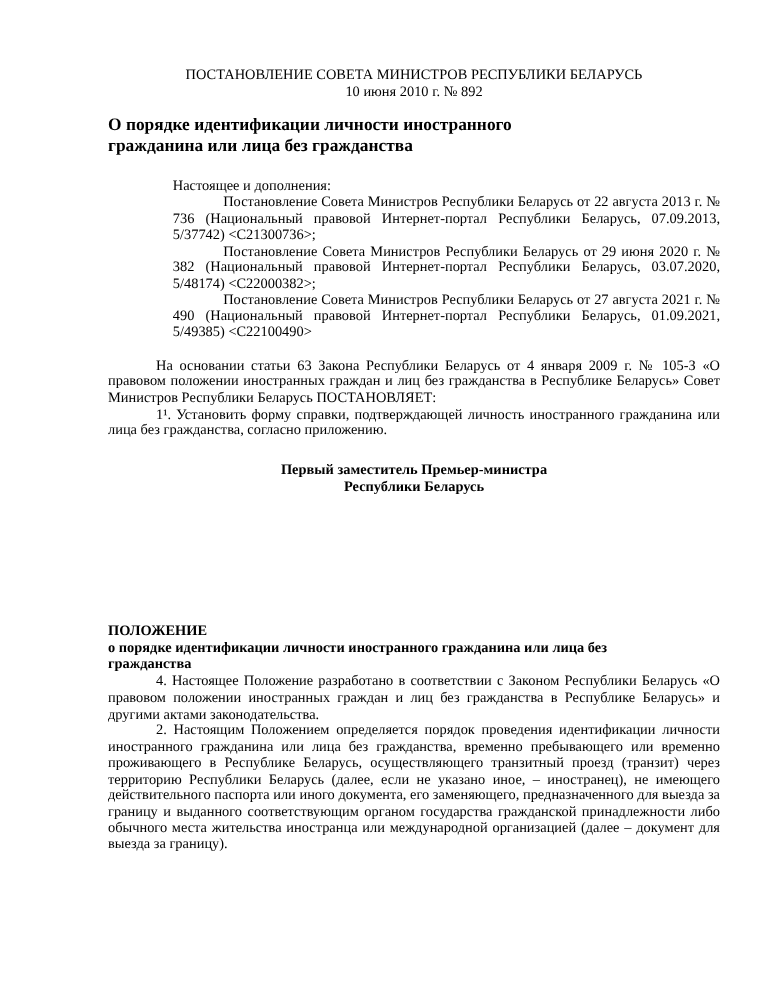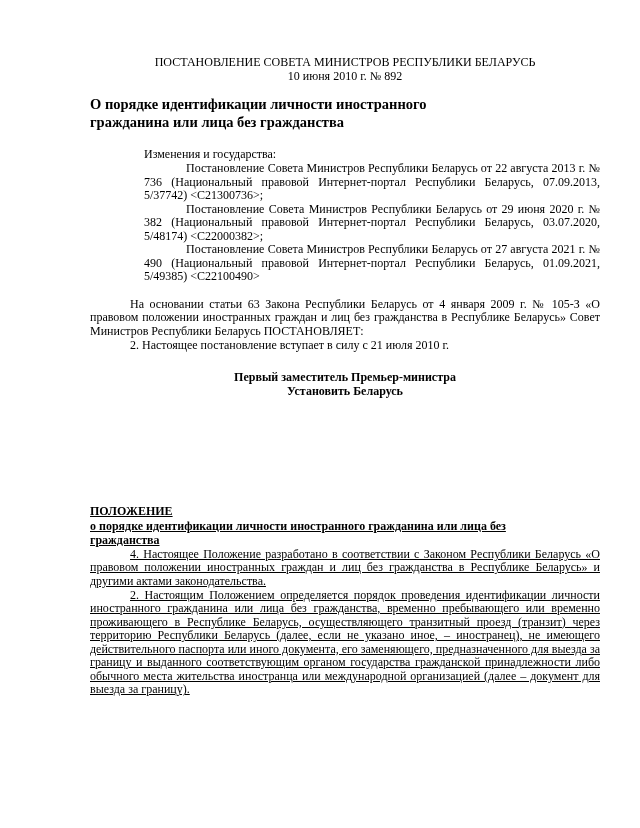--- a/index.html
+++ b/index.html
@@ -40,52 +40,52 @@
     margin: 0;
     text-align: justify;
     text-indent: 40px;
   }
   .signature {
     margin-top: 18px;
     font-weight: bold;
     line-height: 1.18;
     text-align: center;
   }
-  .regulation { margin-top: 106px; text-decoration: underline; }
+  .regulation { margin-top: 106px; }
   .reg-title { font-weight: bold; line-height: 1.18; }
   .reg-title .sub { max-width: 430px; }
   .reg-body { margin-top: 1px; }
 </style>
 </head>
 <body>
 
 <div class="page">
 
   <div class="doc-header">
     <div>ПОСТАНОВЛЕНИЕ СОВЕТА МИНИСТРОВ РЕСПУБЛИКИ БЕЛАРУСЬ</div>
     <div>10 июня 2010 г. № 892</div>
   </div>
 
   <h1 class="doc-title">О порядке идентификации личности иностранного гражданина или лица без гражданства</h1>
 
   <div class="amendments">
-    <div class="amendments-label">Изменения и государства:</div>
+    <div class="amendments-label">Настоящее и дополнения:</div>
     <p class="amendment-item">Постановление Совета Министров Республики Беларусь от 22 августа 2013 г. № 736 (Национальный правовой Интернет-портал Республики Беларусь, 07.09.2013, 5/37742) &lt;C21300736&gt;;</p>
     <p class="amendment-item">Постановление Совета Министров Республики Беларусь от 29 июня 2020 г. № 382 (Национальный правовой Интернет-портал Республики Беларусь, 03.07.2020, 5/48174) &lt;C22000382&gt;;</p>
     <p class="amendment-item">Постановление Совета Министров Республики Беларусь от 27 августа 2021 г. № 490 (Национальный правовой Интернет-портал Республики Беларусь, 01.09.2021, 5/49385) &lt;C22100490&gt;</p>
   </div>
 
   <div class="body-block">
     <p>На основании статьи 63 Закона Республики Беларусь от 4 января 2009 г. № 105-З «О правовом положении иностранных граждан и лиц без гражданства в Республике Беларусь» Совет Министров Республики Беларусь ПОСТАНОВЛЯЕТ:</p>
-    <p>2. Настоящее постановление вступает в силу с 21 июля 2010 г.</p>
+    <p>1¹. Установить форму справки, подтверждающей личность иностранного гражданина или лица без гражданства, согласно приложению.</p>
   </div>
 
   <div class="signature">
     <div>Первый заместитель Премьер-министра</div>
-    <div>Установить Беларусь</div>
+    <div>Республики Беларусь</div>
   </div>
 
   <div class="regulation">
     <div class="reg-title">
       <div>ПОЛОЖЕНИЕ</div>
       <div class="sub">о порядке идентификации личности иностранного гражданина или лица без гражданства</div>
     </div>
     <div class="reg-body">
       <p>4. Настоящее Положение разработано в соответствии с Законом Республики Беларусь «О правовом положении иностранных граждан и лиц без гражданства в Республике Беларусь» и другими актами законодательства.</p>
       <p>2. Настоящим Положением определяется порядок проведения идентификации личности иностранного гражданина или лица без гражданства, временно пребывающего или временно проживающего в Республике Беларусь, осуществляющего транзитный проезд (транзит) через территорию Республики Беларусь (далее, если не указано иное, – иностранец), не имеющего действительного паспорта или иного документа, его заменяющего, предназначенного для выезда за границу и выданного соответствующим органом государства гражданской принадлежности либо обычного места жительства иностранца или международной организацией (далее – документ для выезда за границу).</p>

